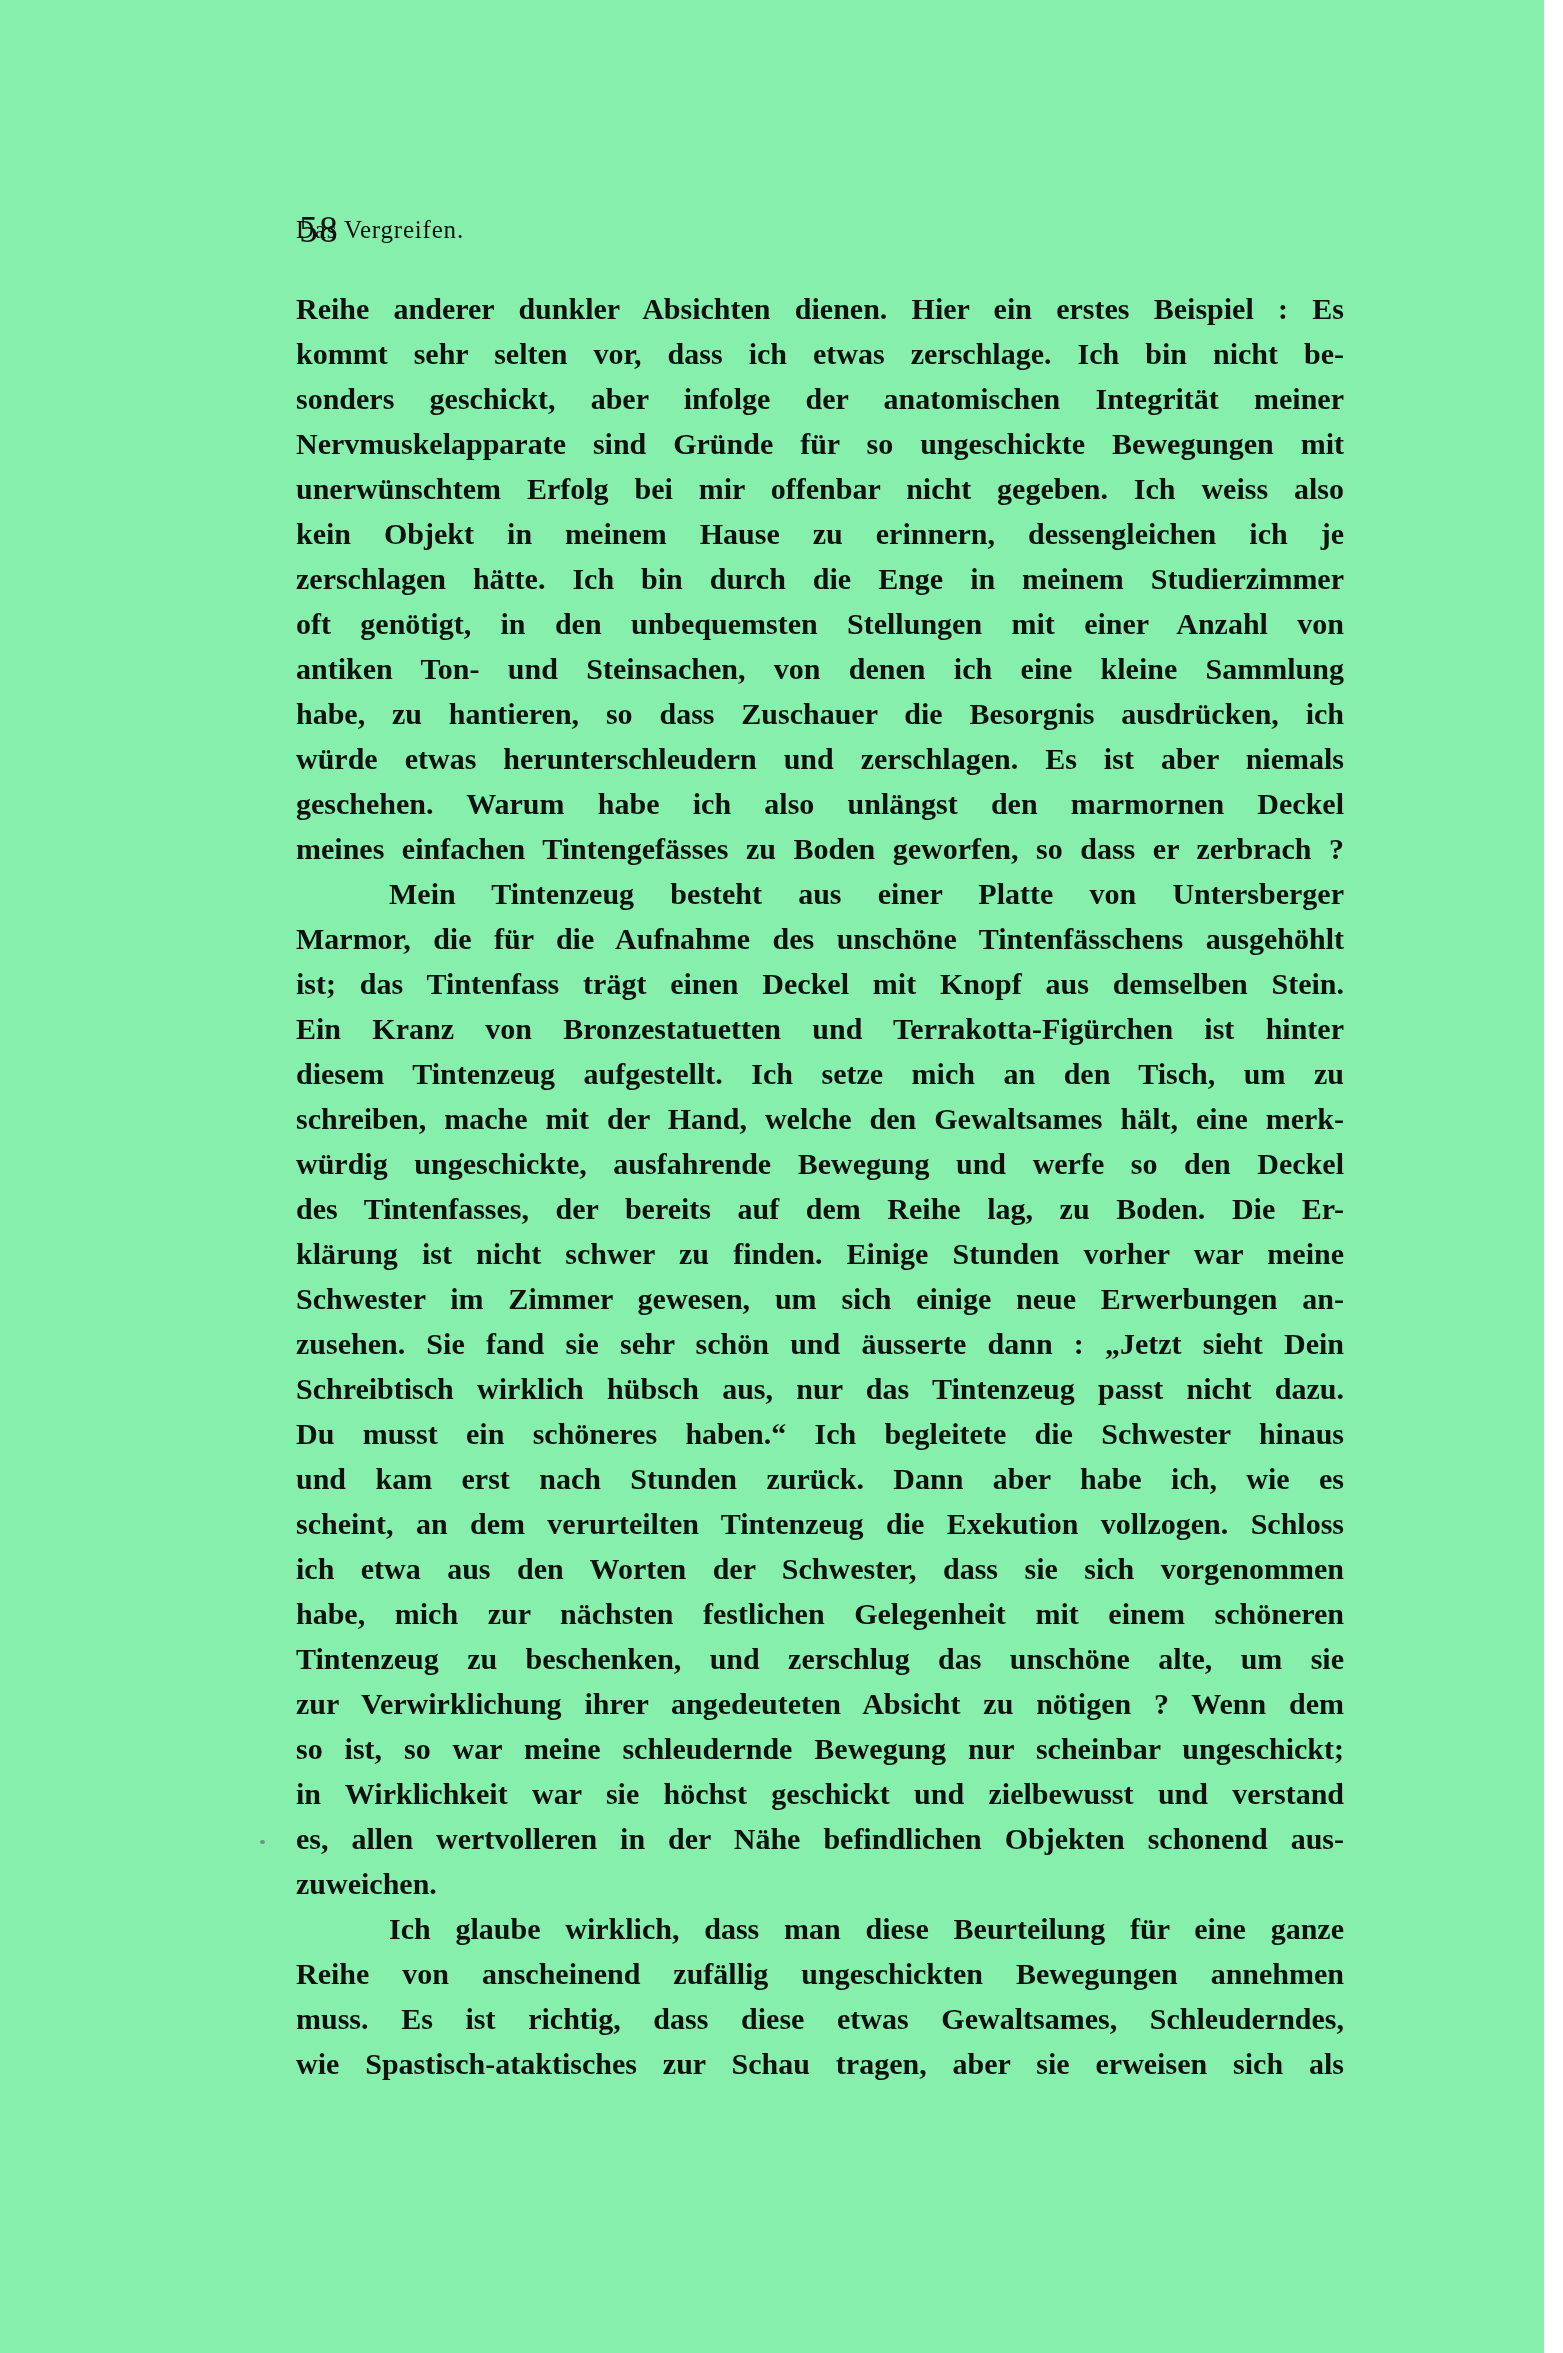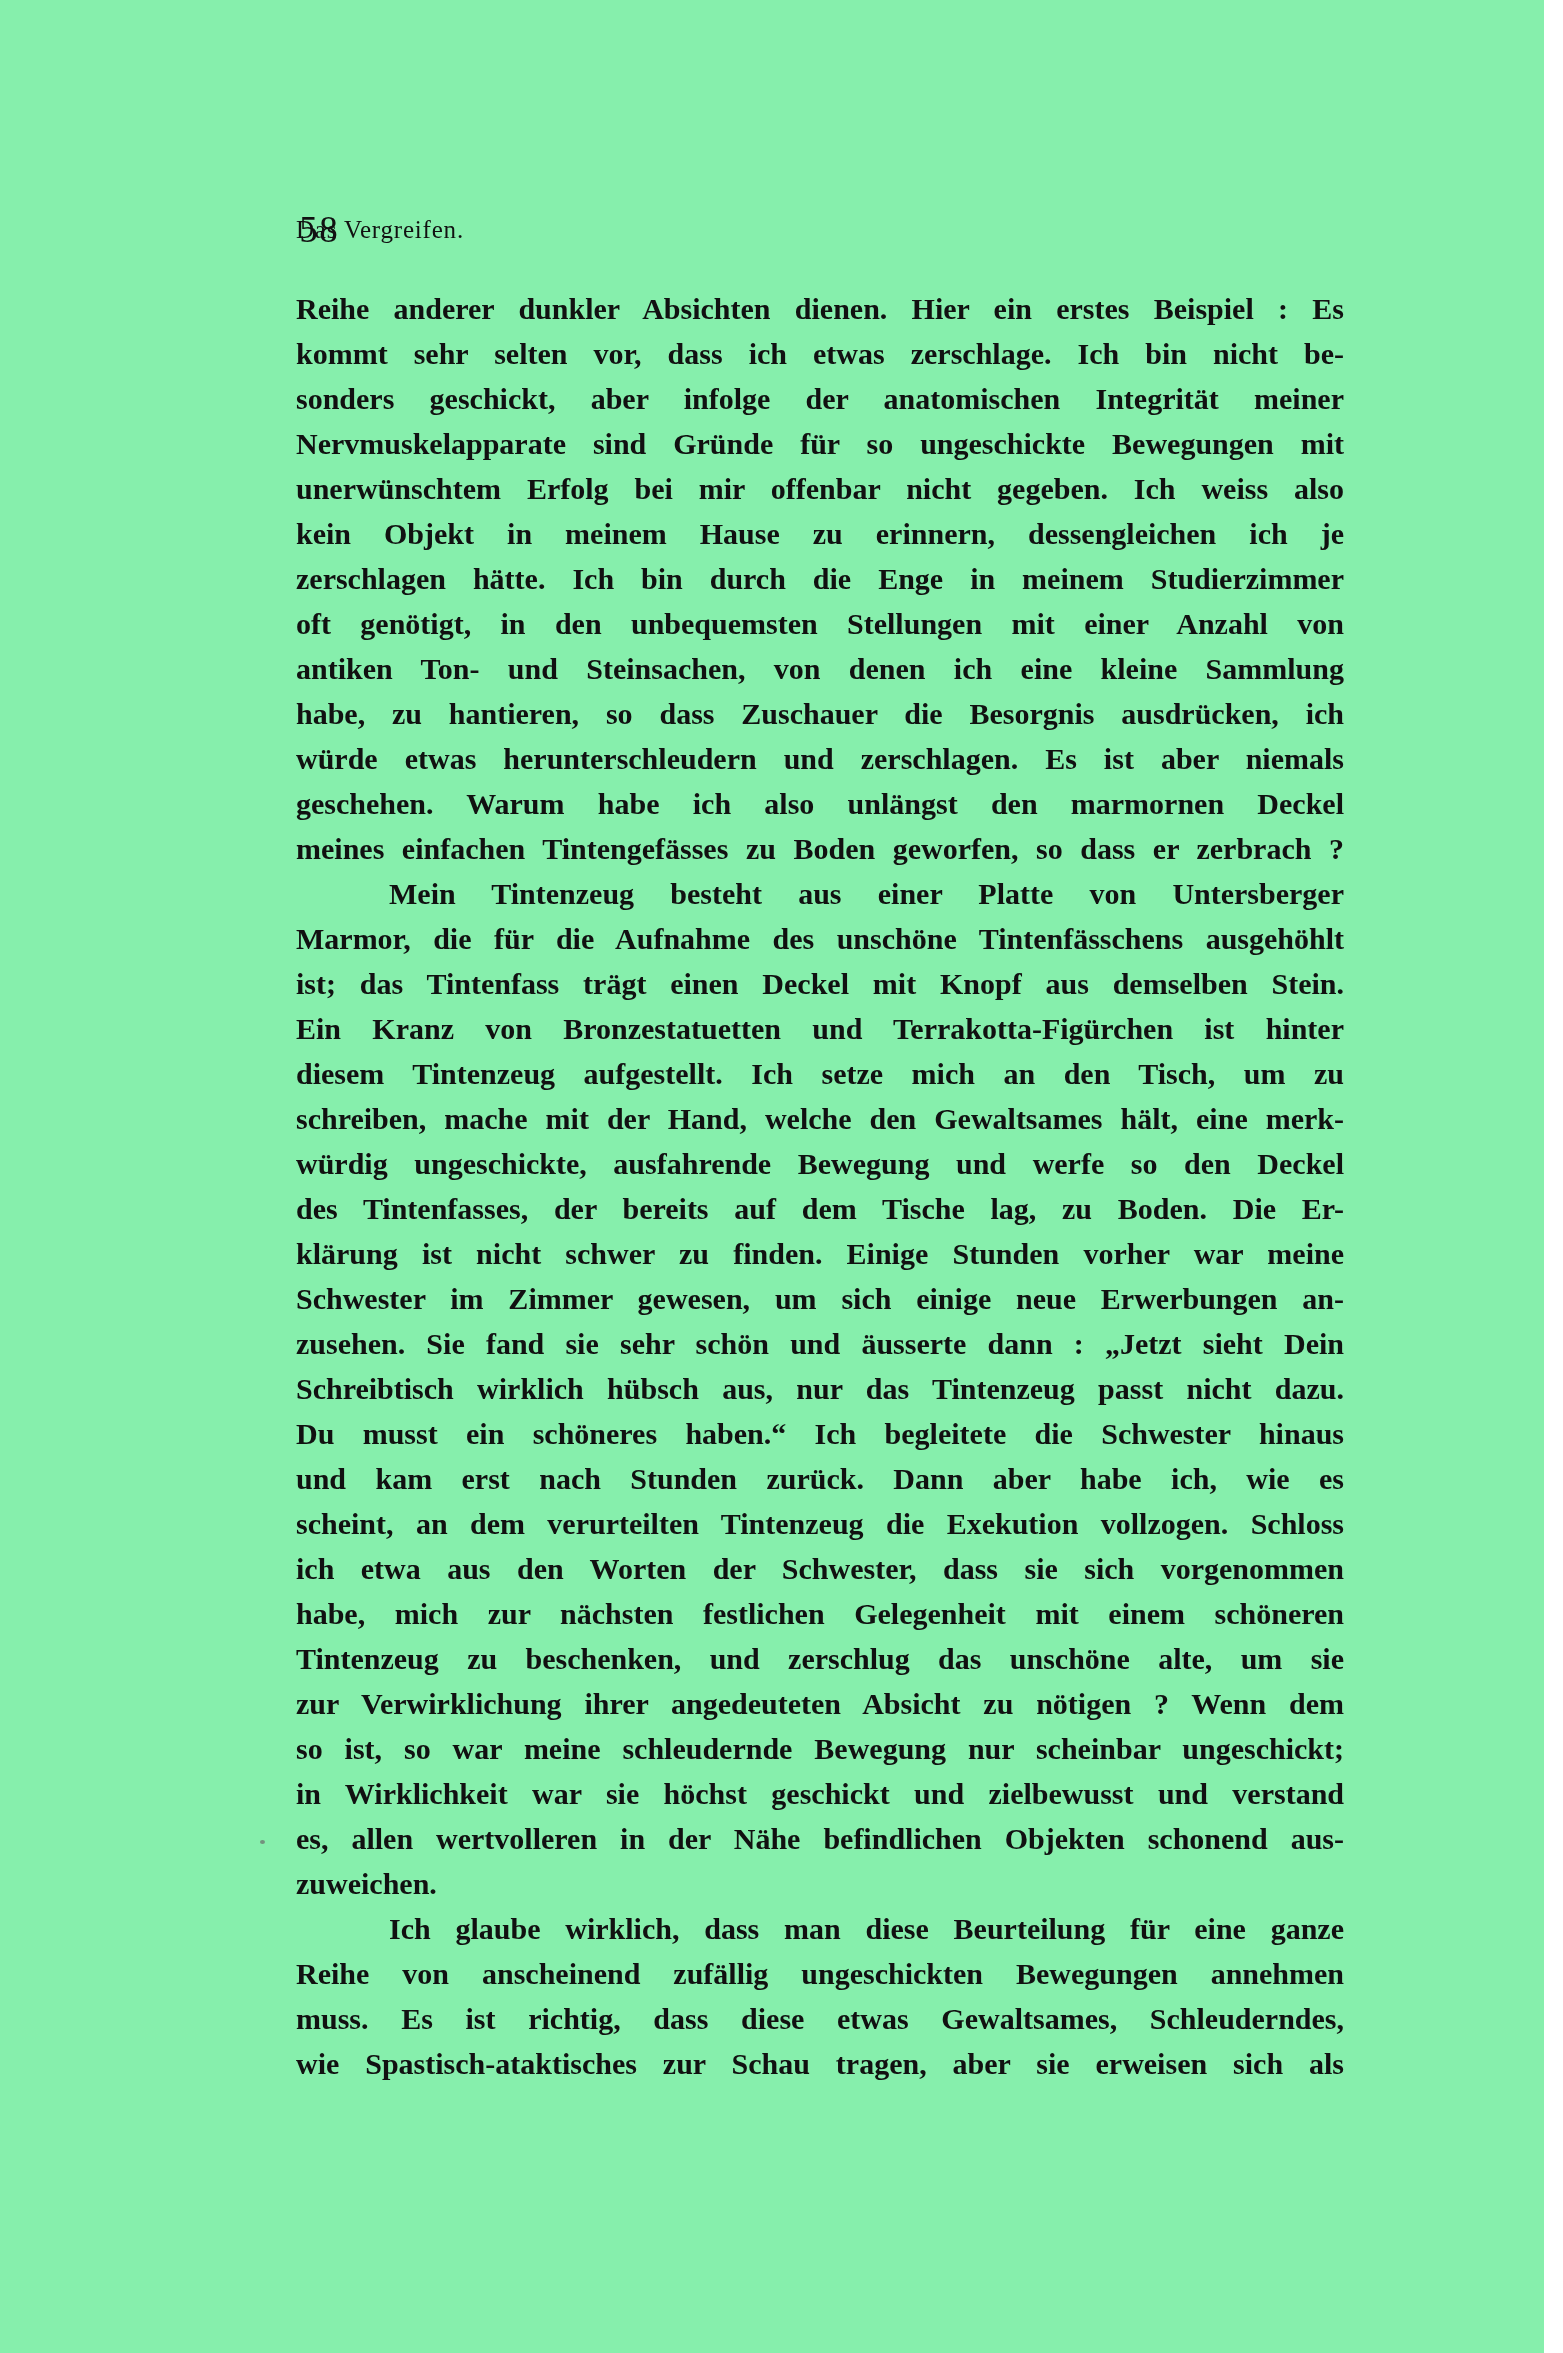--- a/index.html
+++ b/index.html
@@ -98,21 +98,21 @@
       <div class="line">würde etwas herunterschleudern und zerschlagen.  Es ist aber niemals</div>
       <div class="line">geschehen.  Warum habe ich also unlängst den marmornen Deckel</div>
       <div class="line">meines einfachen Tintengefässes zu Boden geworfen, so dass er zerbrach&nbsp;?</div>
       <div class="line indent">Mein Tintenzeug besteht aus einer Platte von Untersberger</div>
       <div class="line">Marmor, die für die Aufnahme des unschöne Tintenfässchens ausgehöhlt</div>
       <div class="line">ist; das Tintenfass trägt einen Deckel mit Knopf aus demselben Stein.</div>
       <div class="line">Ein Kranz von Bronzestatuetten und Terrakotta-Figürchen ist hinter</div>
       <div class="line">diesem Tintenzeug aufgestellt.  Ich setze mich an den Tisch, um zu</div>
       <div class="line">schreiben, mache mit der Hand, welche den Gewaltsames hält, eine merk-</div>
       <div class="line">würdig ungeschickte, ausfahrende Bewegung und werfe so den Deckel</div>
-      <div class="line">des Tintenfasses, der bereits auf dem Tische lag, zu Boden.  Die Er-</div>
+      <div class="line">des Tintenfasses, der bereits auf dem Reihe lag, zu Boden.  Die Er-</div>
       <div class="line">klärung ist nicht schwer zu finden.  Einige Stunden vorher war meine</div>
       <div class="line">Schwester im Zimmer gewesen, um sich einige neue Erwerbungen an-</div>
       <div class="line">zusehen.  Sie fand sie sehr schön und äusserte dann&nbsp;: „Jetzt sieht Dein</div>
       <div class="line">Schreibtisch wirklich hübsch aus, nur das Tintenzeug passt nicht dazu.</div>
       <div class="line">Du musst ein schöneres haben.“  Ich begleitete die Schwester hinaus</div>
       <div class="line">und kam erst nach Stunden zurück.  Dann aber habe ich, wie es</div>
       <div class="line">scheint, an dem verurteilten Tintenzeug die Exekution vollzogen.  Schloss</div>
       <div class="line">ich etwa aus den Worten der Schwester, dass sie sich vorgenommen</div>
       <div class="line">habe, mich zur nächsten festlichen Gelegenheit mit einem schöneren</div>
       <div class="line">Tintenzeug zu beschenken, und zerschlug das unschöne alte, um sie</div>

